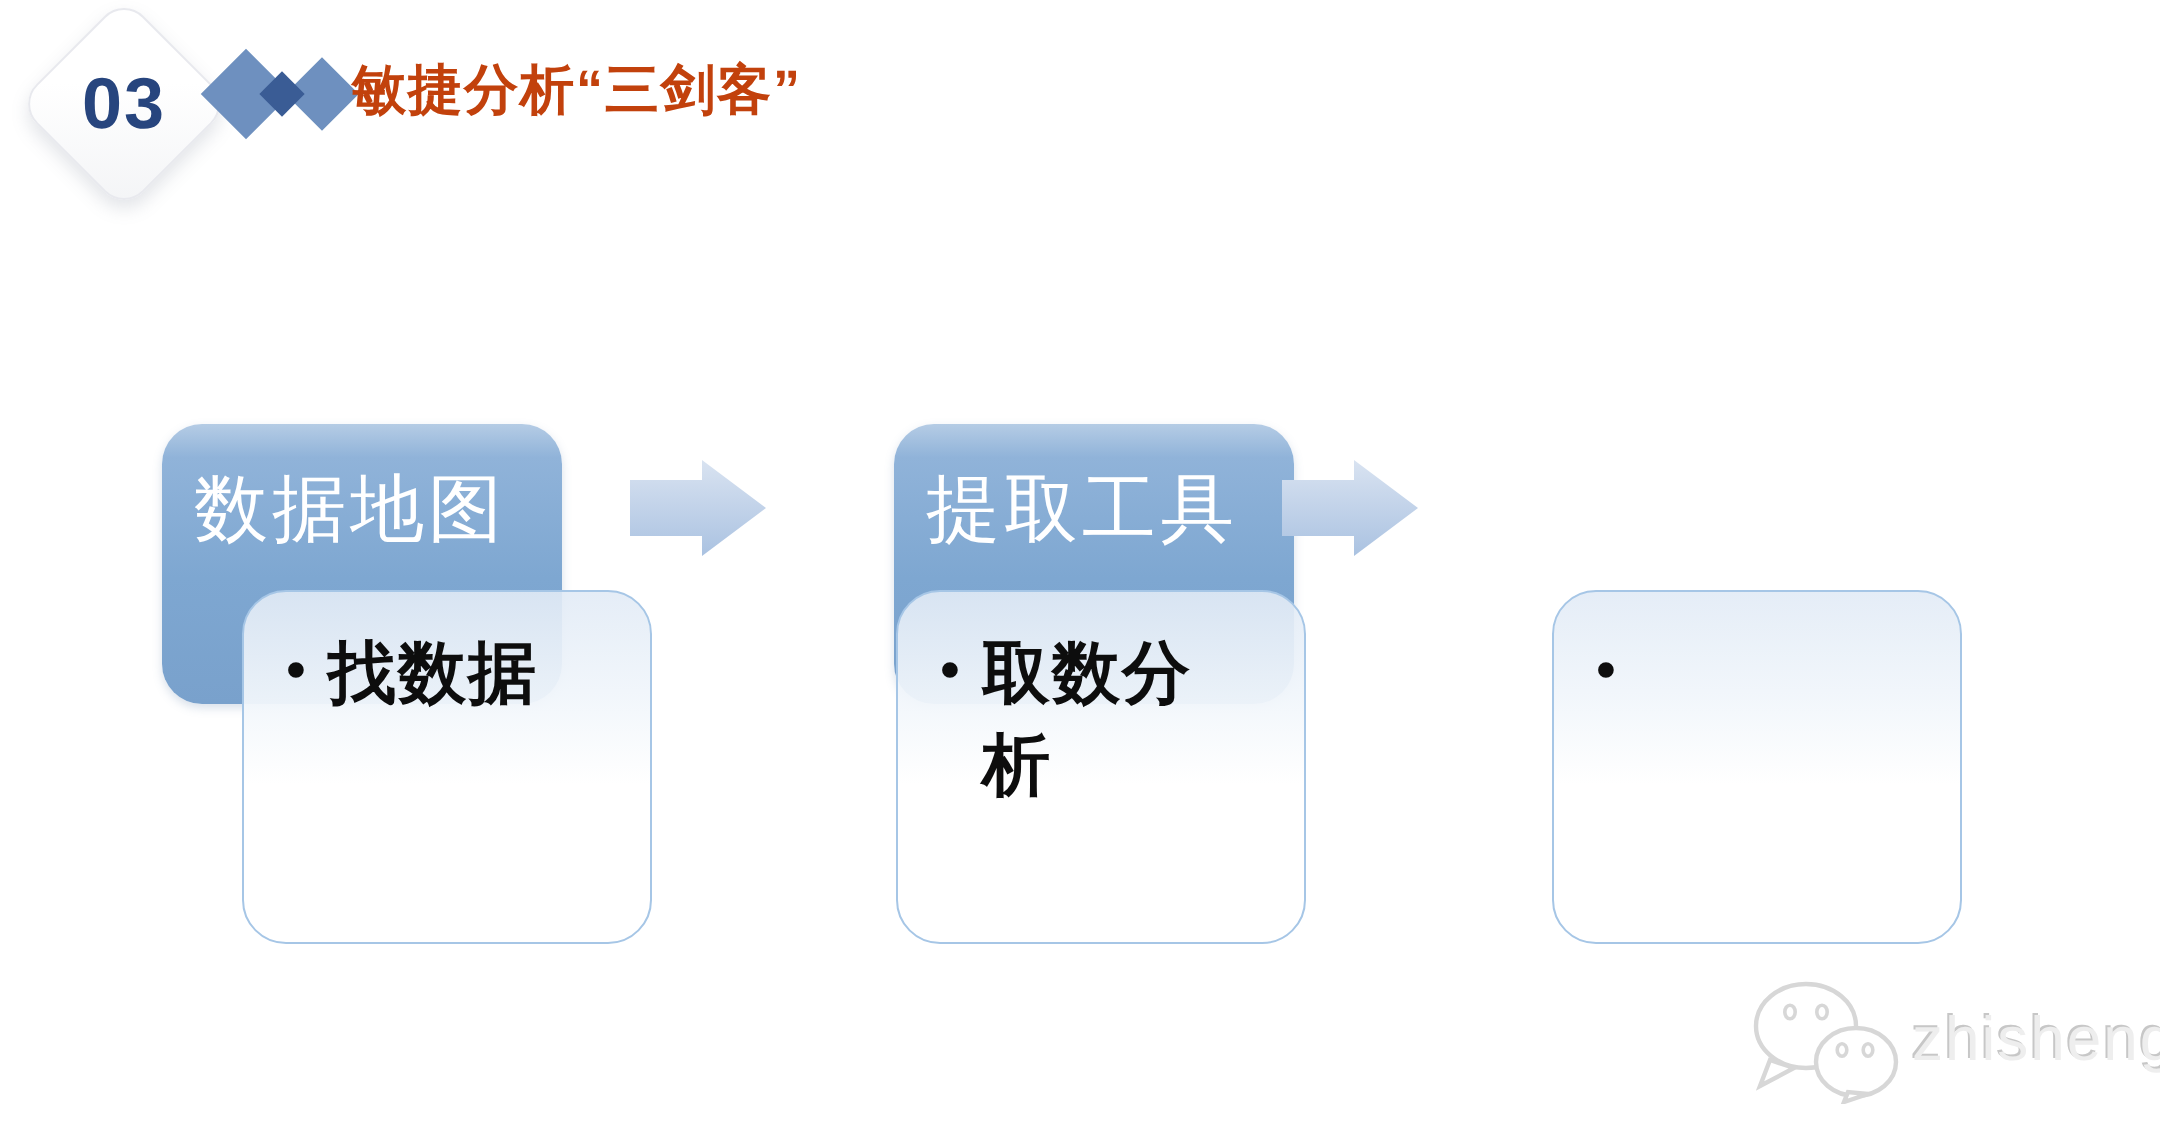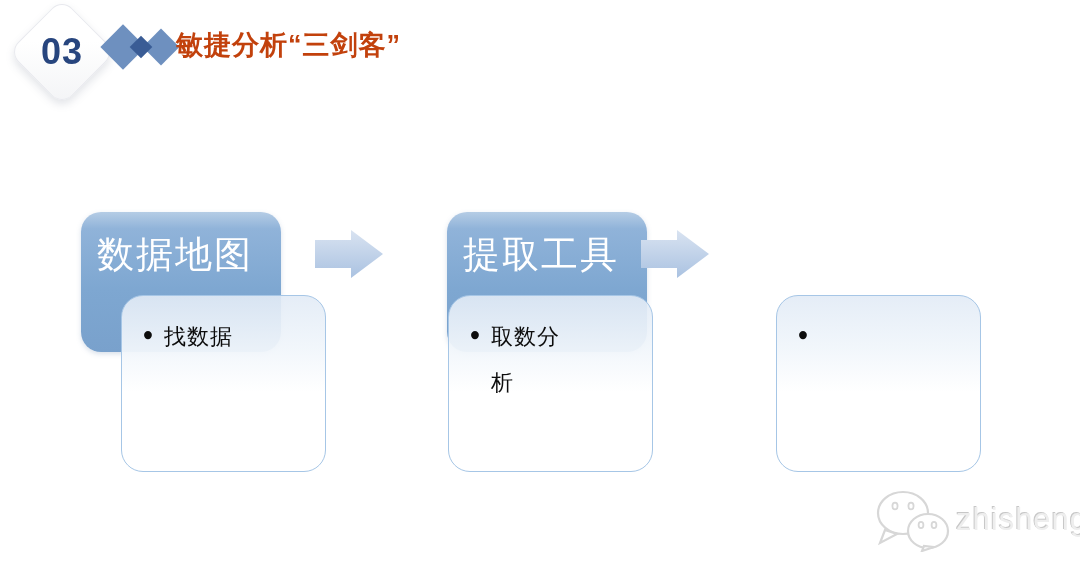--- a/index.html
+++ b/index.html
@@ -84,24 +84,25 @@
 
   .wb-content {
     display: flex;
     align-items: flex-start;
     padding: 18px 8px 0 18px;
     font-family: "DejaVu Serif", "Liberation Serif", serif;
     color: #0d0d0d;
   }
   .bullet { font-size: 27px; line-height: 46px; margin-right: 8px; }
   .detail {
-    font-size: 22px;
+    font-size: 34px;
     line-height: 46px;
     letter-spacing: 1px;
     white-space: pre-line;
+    font-weight: bold;
   }
 
   .flow-arrow { position: absolute; width: 70px; height: 48px; }
   .pos-a1 { left: 315px; top: 230px; }
   .pos-a2 { left: 641px; top: 230px; }
 
   
   .watermark {
     position: absolute;
     left: 872px; top: 488px;

